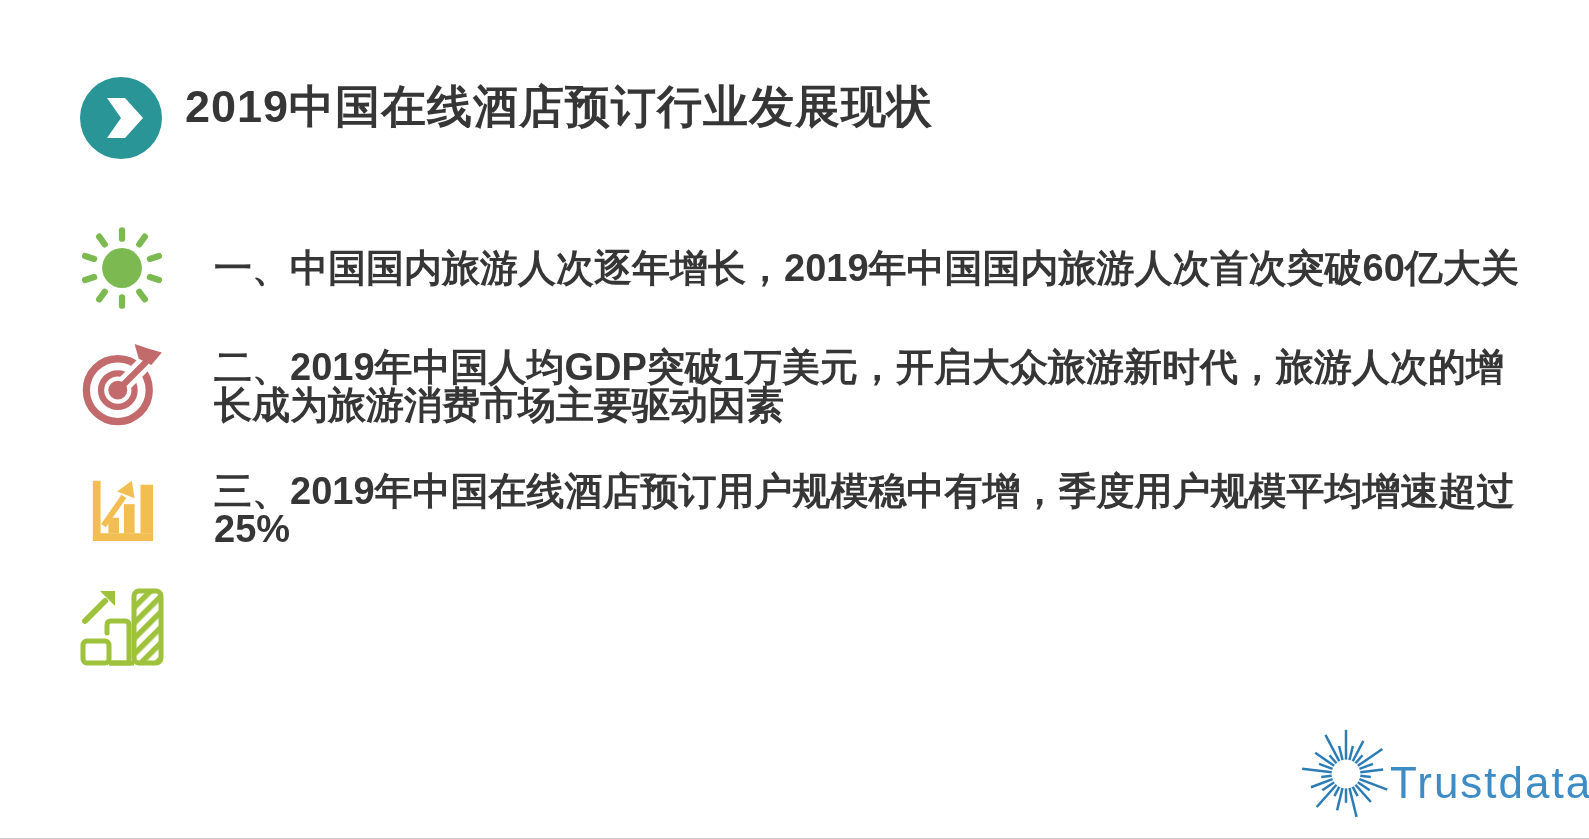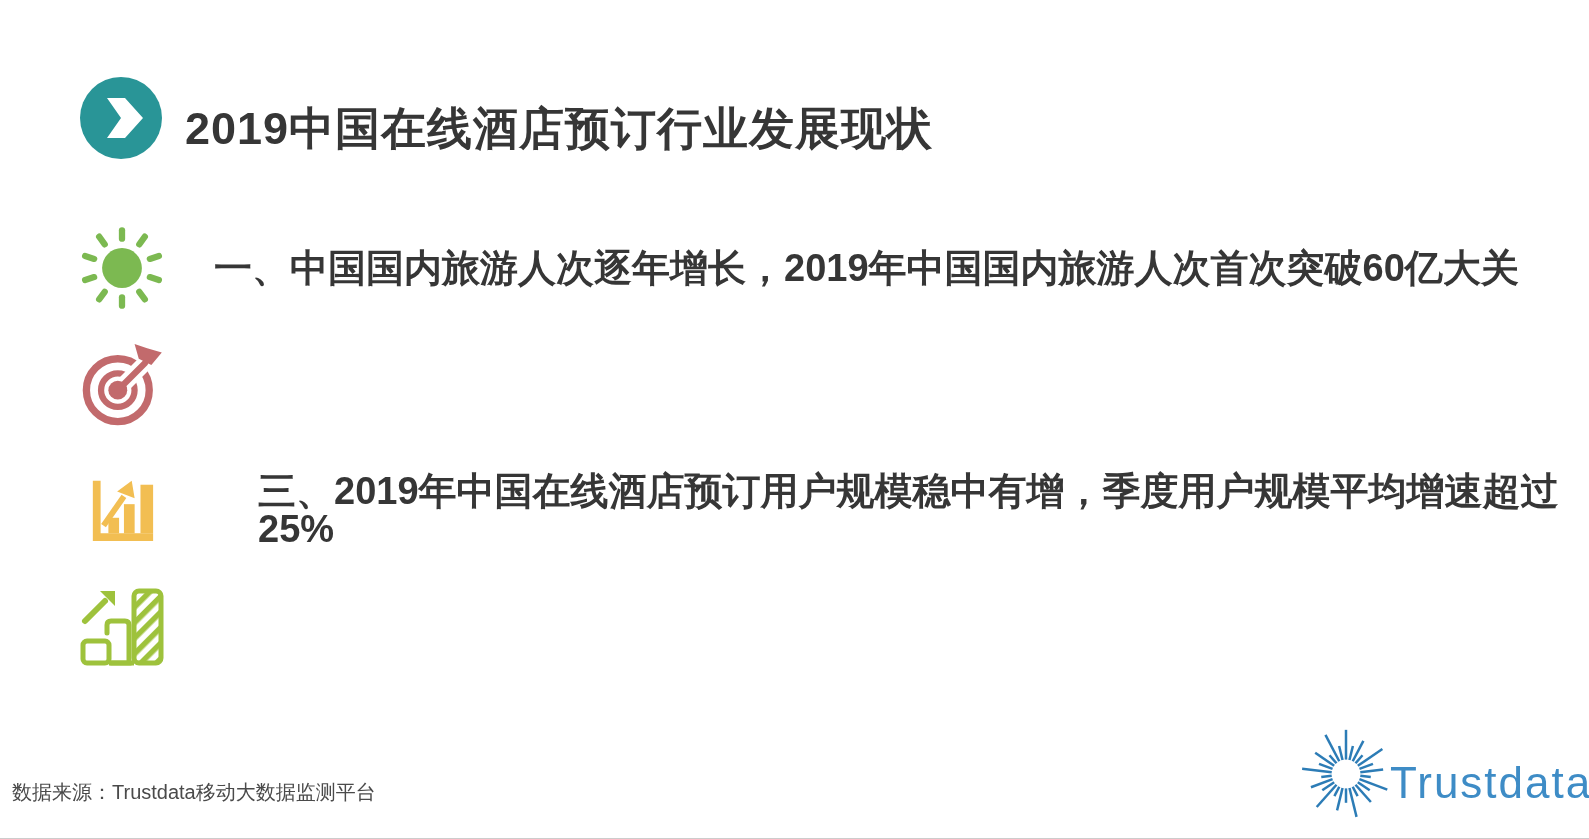--- a/index.html
+++ b/index.html
@@ -1,35 +1,35 @@
 <!DOCTYPE html>
 <html><head>
 <meta charset="utf-8">
 <style>
   * { margin:0; padding:0; box-sizing:border-box; }
   body { background:#888; font-family:"Liberation Sans","DejaVu Sans",sans-serif; }
   .slide {
     position:relative; width:1589px; height:839px; background:#ffffff;
     overflow:hidden; margin:0 auto;
   }
-  .header { position:absolute; left:80px; top:77px; display:flex; align-items:flex-end; }
+  .header { position:absolute; left:80px; top:77px; display:flex; align-items:flex-start; }
   .header .badge { width:82px; height:82px; flex:0 0 82px; }
   .page-title {
     margin-left:23px; font-size:45px; font-weight:700; color:#363636;
     letter-spacing:1px; white-space:nowrap;
   }
   .bullet-row { position:absolute; left:76px; right:30px; display:flex; align-items:center; }
   .bullet-row .icon-col { width:92px; flex:0 0 92px; display:flex; align-items:center; justify-content:center; }
   .bullet-text {
     margin-left:46px; font-size:38px; line-height:38px; font-weight:700; color:#363636;
   }
   .row-1 { top:226px; height:84px; }
   .row-2 { top:338px; height:96px; }
   .row-2 .bullet-text { max-width:1310px; }
-  .row-3 { top:468px; height:84px;gap:44px; }
+  .row-3 { top:468px; height:84px; }
   .row-4 { top:580px; height:92px; }
   .footer-source {
     position:absolute; left:12px; top:779px; font-size:20px; color:#4a4a4a; font-weight:400;
   }
   .logo { position:absolute; left:1298px; top:726px; display:flex; align-items:center; }
   .logo .burst { width:96px; height:96px; flex:0 0 96px; }
   .logo .wordmark {
     font-size:44px; font-weight:300; color:#3E8CC6; letter-spacing:2px;
     margin-left:-4px; margin-top:18px; white-space:nowrap;
   }
@@ -75,20 +75,21 @@
     <div class="icon-col">
       <svg viewBox="0 0 84 84" width="88" height="88">
         <circle cx="38" cy="46" r="30" fill="none" stroke="#C26A6C" stroke-width="7"></circle>
         <circle cx="38" cy="46" r="16" fill="none" stroke="#C26A6C" stroke-width="6"></circle>
         <line x1="38" y1="46" x2="68" y2="16" stroke="#ffffff" stroke-width="15"></line>
         <circle cx="38" cy="46" r="9" fill="#C26A6C"></circle>
         <line x1="38" y1="46" x2="64" y2="20" stroke="#C26A6C" stroke-width="6" stroke-linecap="round"></line>
         <polygon points="58,16 54,2 66,6 80,10 70,22" fill="#C26A6C"></polygon>
       </svg>
     </div>
+    <div class="bullet-text">二、2019年中国人均GDP突破1万美元，开启大众旅游新时代，旅游人次的增长成为旅游消费市场主要驱动因素</div>
   </div>
 
   <div class="bullet-row row-3">
     <div class="icon-col">
       <svg viewBox="0 0 72 72" width="70" height="70">
         <path d="M10,6 L10,64 L68,64" fill="none" stroke="#F2BE52" stroke-width="8"></path>
         <rect x="22" y="44" width="11" height="16" fill="#F2BE52"></rect>
         <rect x="38" y="30" width="11" height="30" fill="#F2BE52"></rect>
         <rect x="55" y="10" width="13" height="50" fill="#F2BE52"></rect>
         <line x1="17" y1="52" x2="38" y2="22" stroke="#F2BE52" stroke-width="6"></line>
@@ -110,21 +111,20 @@
         <line x1="8" y1="38" x2="28" y2="18" stroke="#9EC23C" stroke-width="6" stroke-linecap="round"></line>
         <polygon points="23,8 38,8 38,23" fill="#9EC23C"></polygon>
         <rect x="57" y="8" width="27" height="72" rx="5" fill="url(#limeStripes)" stroke="#9EC23C" stroke-width="5"></rect>
         <path d="M30,50 L30,42 Q30,38 34,38 L48,38 Q52,38 52,42 L52,80 L34,80" fill="#ffffff" stroke="#9EC23C" stroke-width="5" stroke-linecap="round"></path>
         <rect x="6" y="58" width="26" height="22" rx="4" fill="#ffffff" stroke="#9EC23C" stroke-width="5"></rect>
         <line x1="32" y1="80" x2="57" y2="80" stroke="#9EC23C" stroke-width="5"></line>
       </svg>
     </div>
   </div>
 
-  <div class="footer-source">数据来源：Trustdata移动大数据监测平台</div>
 
   <div class="logo">
     <div class="burst">
       <svg viewBox="0 0 100 100" width="96" height="96">
           <g id="burst-rays" stroke="#2C7CB6" stroke-width="2.6">
             <line x1="50.0" y1="35.0" x2="50.0" y2="4.0"></line>
             <line x1="53.6" y1="35.4" x2="57.2" y2="20.9"></line>
             <line x1="57.0" y1="36.7" x2="68.1" y2="15.5"></line>
             <line x1="59.9" y1="38.8" x2="67.2" y2="30.5"></line>
             <line x1="62.3" y1="41.5" x2="87.9" y2="23.9"></line>

